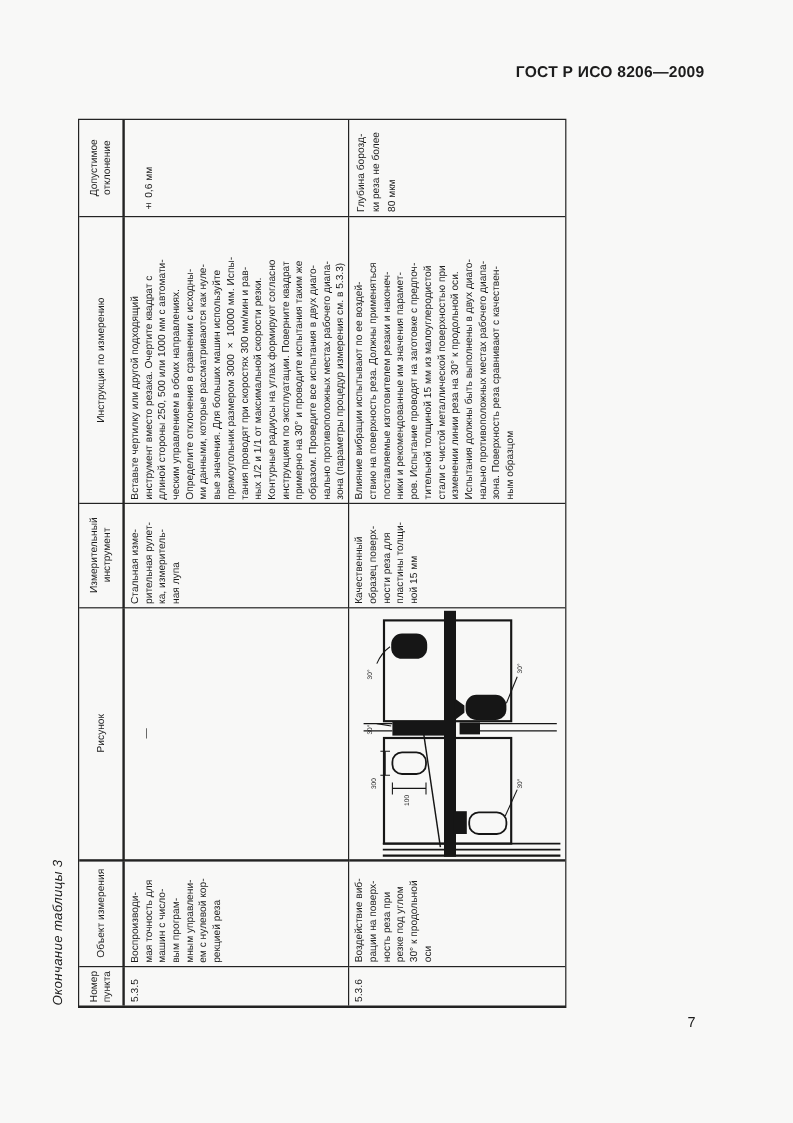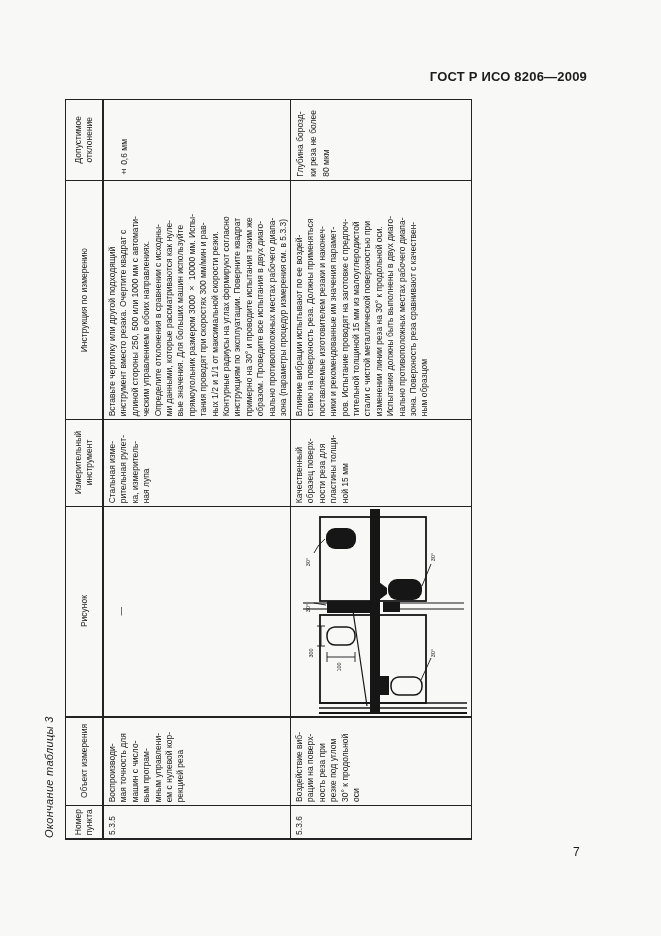--- a/index.html
+++ b/index.html
@@ -1,21 +1,21 @@
 <!DOCTYPE html>
 <html><head>
 <meta charset="utf-8">
 <style>
   html,body{margin:0;padding:0;background:#f2f2f1;}
   .page{
     position:relative;width:661px;height:936px;background:#f8f8f7;
     font-family:"Liberation Sans",sans-serif;color:#1c1c1c;overflow:hidden;
   }
   .header-title{
-    position:absolute;top:69px;right:74px;font-size:13px;font-weight:bold;
+    position:absolute;top:52px;right:74px;font-size:13px;font-weight:bold;
     letter-spacing:.2px;
   }
   .page-number{position:absolute;left:573px;top:845px;font-size:12px;}
   
   .vt{
     writing-mode:vertical-rl;transform:rotate(180deg);
     white-space:pre-line;font-size:8.5px;line-height:11.4px;
   }
   .caption{
     position:absolute;left:42px;top:688px;height:150px;width:15px;

